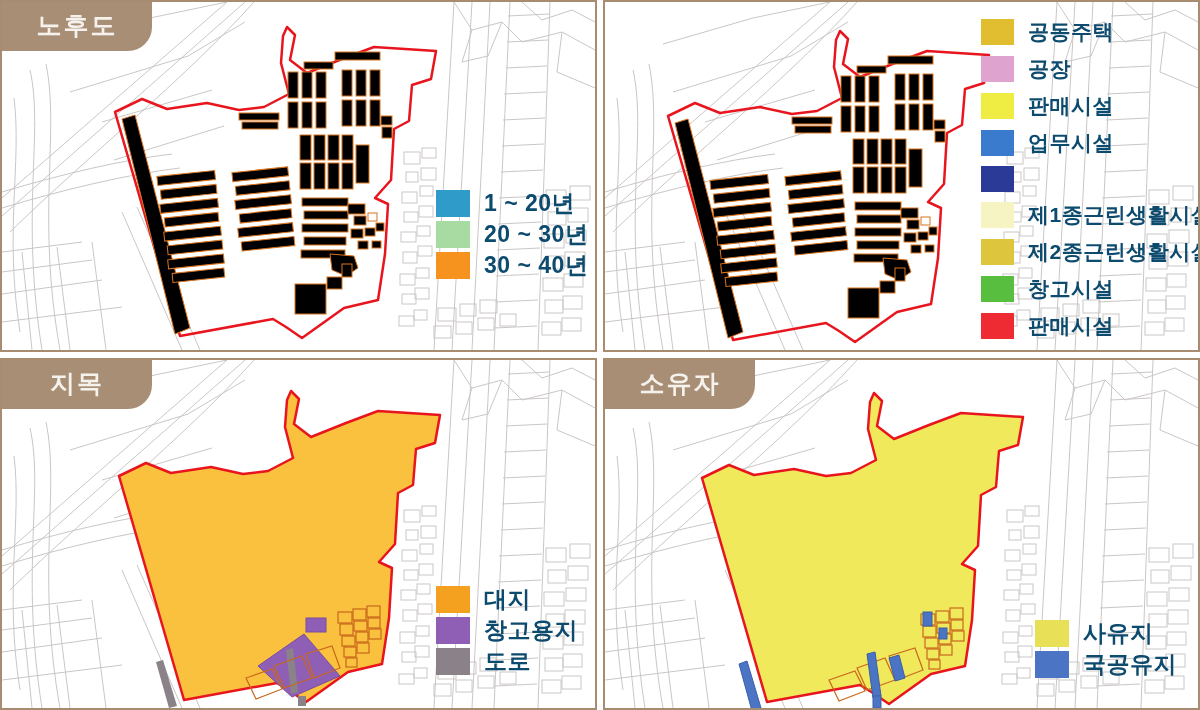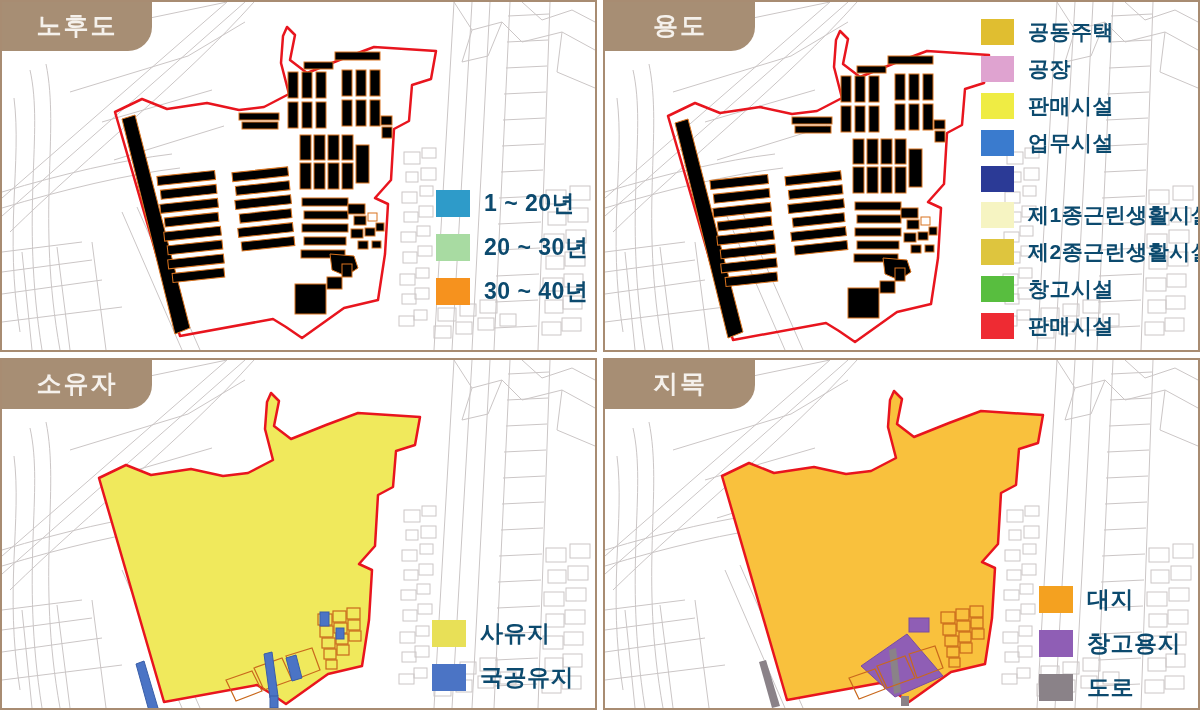--- a/index.html
+++ b/index.html
@@ -3,21 +3,21 @@
 <meta charset="utf-8">
 <style>
   html,body{margin:0;padding:0;background:#fff;}
   body{width:1200px;height:710px;font-family:"Liberation Sans",sans-serif;}
   .grid{display:grid;grid-template-columns:597px 597px;grid-template-rows:352px 352px;gap:6px;width:1200px;height:710px;}
   .panel{position:relative;border:2px solid var(--mc-border);background:#fff;overflow:hidden;}
   .panel svg.map{position:absolute;left:0;top:0;width:593px;height:348px;display:block;}
   .tab{position:absolute;left:0;top:0;z-index:5;background:var(--mc-tab);color:var(--mc-tabtext);
        min-width:150px;text-align:center;padding:7px 30px 9px 30px;font-size:25px;font-weight:bold;
        letter-spacing:2px;border-radius:0 0 24px 0;box-sizing:border-box;}
-  .legend{position:absolute;z-index:5;display:flex;flex-direction:column;gap:13px;}
+  .legend{position:absolute;z-index:5;display:flex;flex-direction:column;}
   .legend-item{display:flex;align-items:center;gap:14px;}
   .swatch{width:34px;height:27px;flex:0 0 auto;}
   .legend-label{font-size:23px;font-weight:bold;color:#0c4a6e;white-space:nowrap;letter-spacing:0.5px;}
   .legend-use{gap:9px;}
   .legend-use .swatch{width:33px;height:26px;}
   .legend-use .legend-label{font-size:21px;}
   
   .bg path,.bg line{stroke:var(--mc-line);stroke-width:1;fill:none;}
   .bg rect{stroke:var(--mc-line);stroke-width:1;fill:none;}
   .dist{fill:none;stroke:var(--mc-outline);stroke-width:2.5;stroke-linejoin:round;}
@@ -256,23 +256,20 @@
   </div>
 
   <div class="panel pu">
     <svg class="map" viewBox="0 0 593 348" preserveAspectRatio="none">
       <use href="#bgmap"></use>
       <g transform="translate(-50,4)">
         <use href="#district" class="dist"></use>
         <use href="#bldgs"></use>
       </g>
     </svg>
-    <div class="tab">
-      <span>용도</span>
-    </div>
     <div class="legend legend-use" style="left:376px;top:16px">
         <div class="legend-item">
           <span class="swatch" style="background: rgb(224, 190, 48);"></span>
           <span class="legend-label">공동주택</span>
         </div>
         <div class="legend-item">
           <span class="swatch" style="background: rgb(223, 163, 208);"></span>
           <span class="legend-label">공장</span>
         </div>
         <div class="legend-item">
@@ -294,20 +291,52 @@
           <span class="swatch" style="background: rgb(222, 197, 62);"></span>
           <span class="legend-label">제2종근린생활시설</span>
         </div>
         <div class="legend-item">
           <span class="swatch" style="background: rgb(88, 190, 63);"></span>
           <span class="legend-label">창고시설</span>
         </div>
         <div class="legend-item">
           <span class="swatch" style="background: rgb(238, 43, 51);"></span>
           <span class="legend-label">판매시설</span>
+        </div>
+      </div>
+  </div>
+
+  <div class="panel pj">
+    <svg class="map" viewBox="0 0 593 348" preserveAspectRatio="none">
+      <use href="#bgmap"></use>
+      <g transform="translate(4,6)">
+        <use href="#district" class="dist"></use>
+        <polygon class="ov-purple" points="252,300 298,268 334,310 286,331"></polygon>
+        <rect class="ov-purple" x="300" y="252" width="20" height="14"></rect>
+        <polygon class="ov-gray" points="150,296 157,294 171,340 163,342"></polygon>
+        <polygon class="ov-gray" points="280,284 287,282 292,326 285,328"></polygon>
+        <rect class="ov-gray" x="292" y="330" width="8" height="10"></rect>
+        <use href="#grid34"></use>
+      </g>
+    </svg>
+    <div class="tab">
+      <span>지목</span>
+    </div>
+    <div class="legend" style="left:434px;top:224px">
+        <div class="legend-item">
+          <span class="swatch" style="background: rgb(244, 161, 32);"></span>
+          <span class="legend-label">대지</span>
+        </div>
+        <div class="legend-item">
+          <span class="swatch" style="background: rgb(143, 94, 181);"></span>
+          <span class="legend-label">창고용지</span>
+        </div>
+        <div class="legend-item">
+          <span class="swatch" style="background: rgb(138, 130, 136);"></span>
+          <span class="legend-label">도로</span>
         </div>
       </div>
   </div>
 
   <div class="panel po">
     <svg class="map" viewBox="0 0 593 348" preserveAspectRatio="none">
       <use href="#bgmap"></use>
       <g transform="translate(-16,8)">
         <use href="#district" class="dist"></use>
         <use href="#grid34"></use>
@@ -327,45 +356,13 @@
           <span class="swatch" style="background: rgb(232, 224, 87);"></span>
           <span class="legend-label">사유지</span>
         </div>
         <div class="legend-item">
           <span class="swatch" style="background: rgb(75, 116, 197);"></span>
           <span class="legend-label">국공유지</span>
         </div>
       </div>
   </div>
 
-  <div class="panel pj">
-    <svg class="map" viewBox="0 0 593 348" preserveAspectRatio="none">
-      <use href="#bgmap"></use>
-      <g transform="translate(4,6)">
-        <use href="#district" class="dist"></use>
-        <polygon class="ov-purple" points="252,300 298,268 334,310 286,331"></polygon>
-        <rect class="ov-purple" x="300" y="252" width="20" height="14"></rect>
-        <polygon class="ov-gray" points="150,296 157,294 171,340 163,342"></polygon>
-        <polygon class="ov-gray" points="280,284 287,282 292,326 285,328"></polygon>
-        <rect class="ov-gray" x="292" y="330" width="8" height="10"></rect>
-        <use href="#grid34"></use>
-      </g>
-    </svg>
-    <div class="tab">
-      <span>지목</span>
-    </div>
-    <div class="legend" style="left:434px;top:224px">
-        <div class="legend-item">
-          <span class="swatch" style="background: rgb(244, 161, 32);"></span>
-          <span class="legend-label">대지</span>
-        </div>
-        <div class="legend-item">
-          <span class="swatch" style="background: rgb(143, 94, 181);"></span>
-          <span class="legend-label">창고용지</span>
-        </div>
-        <div class="legend-item">
-          <span class="swatch" style="background: rgb(138, 130, 136);"></span>
-          <span class="legend-label">도로</span>
-        </div>
-      </div>
-  </div>
-
 </div>
 
 </body></html>

